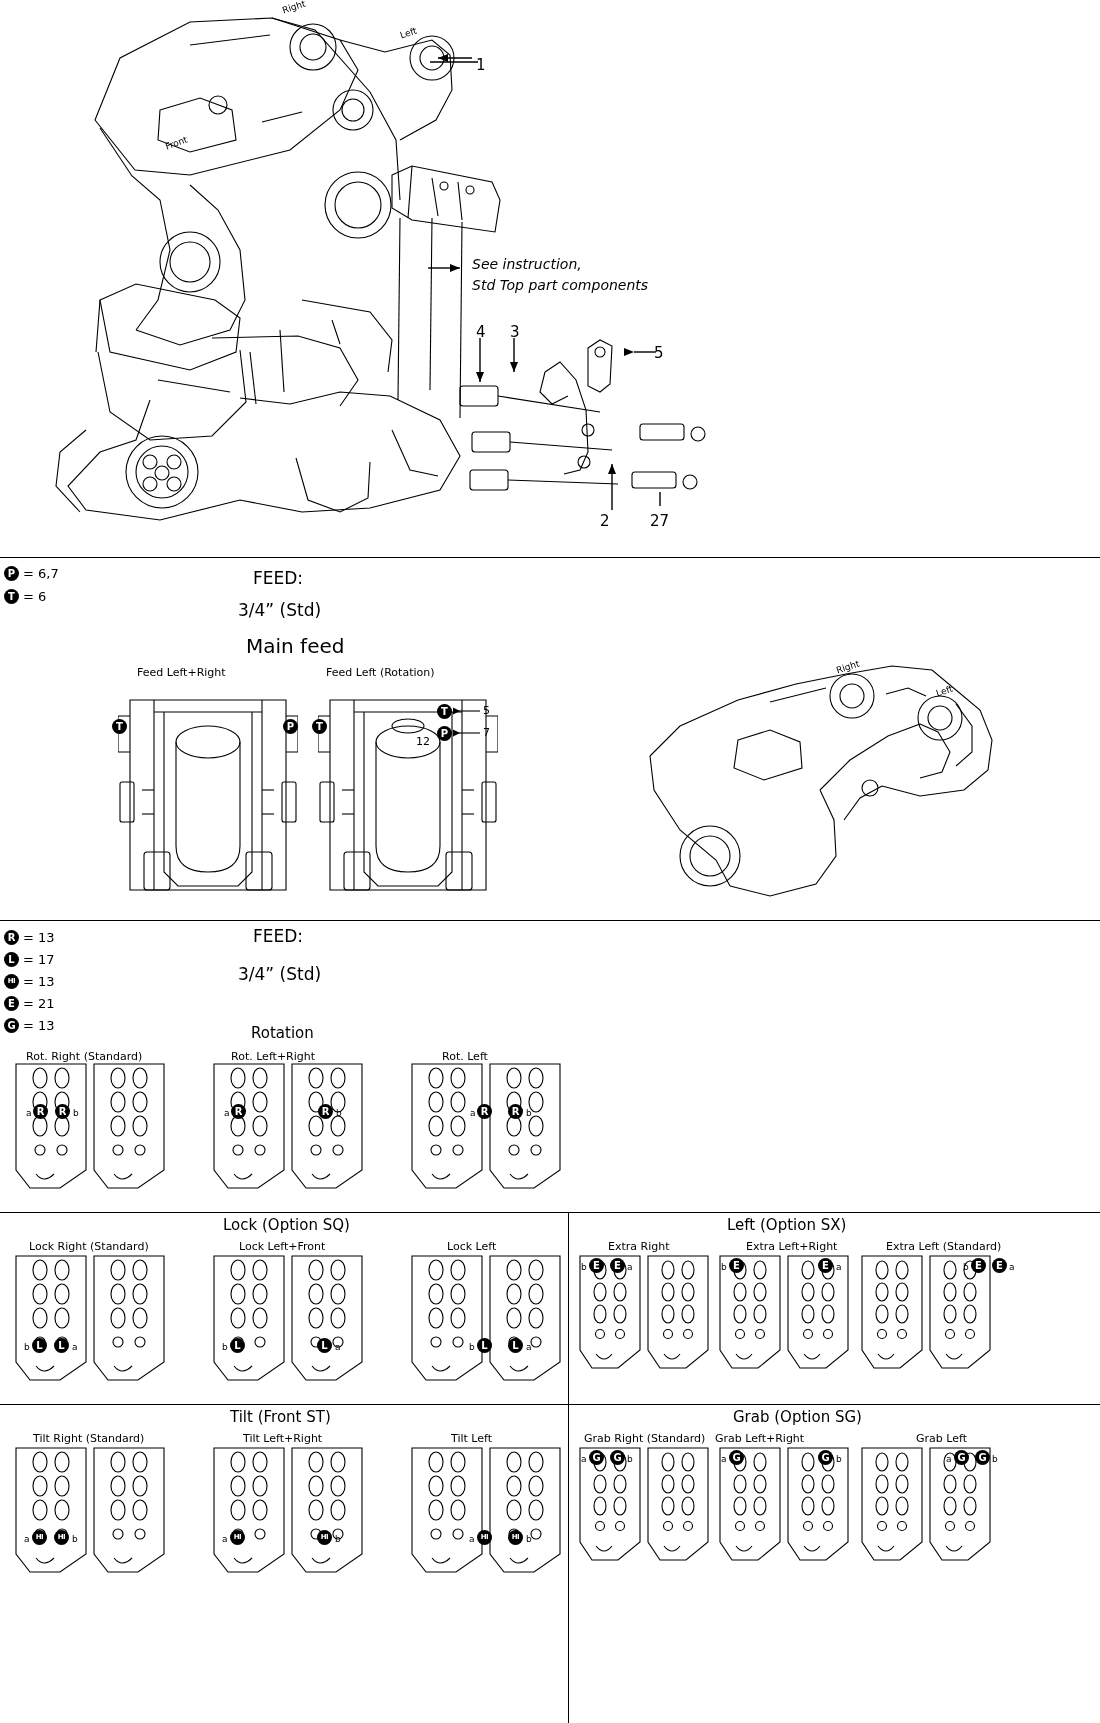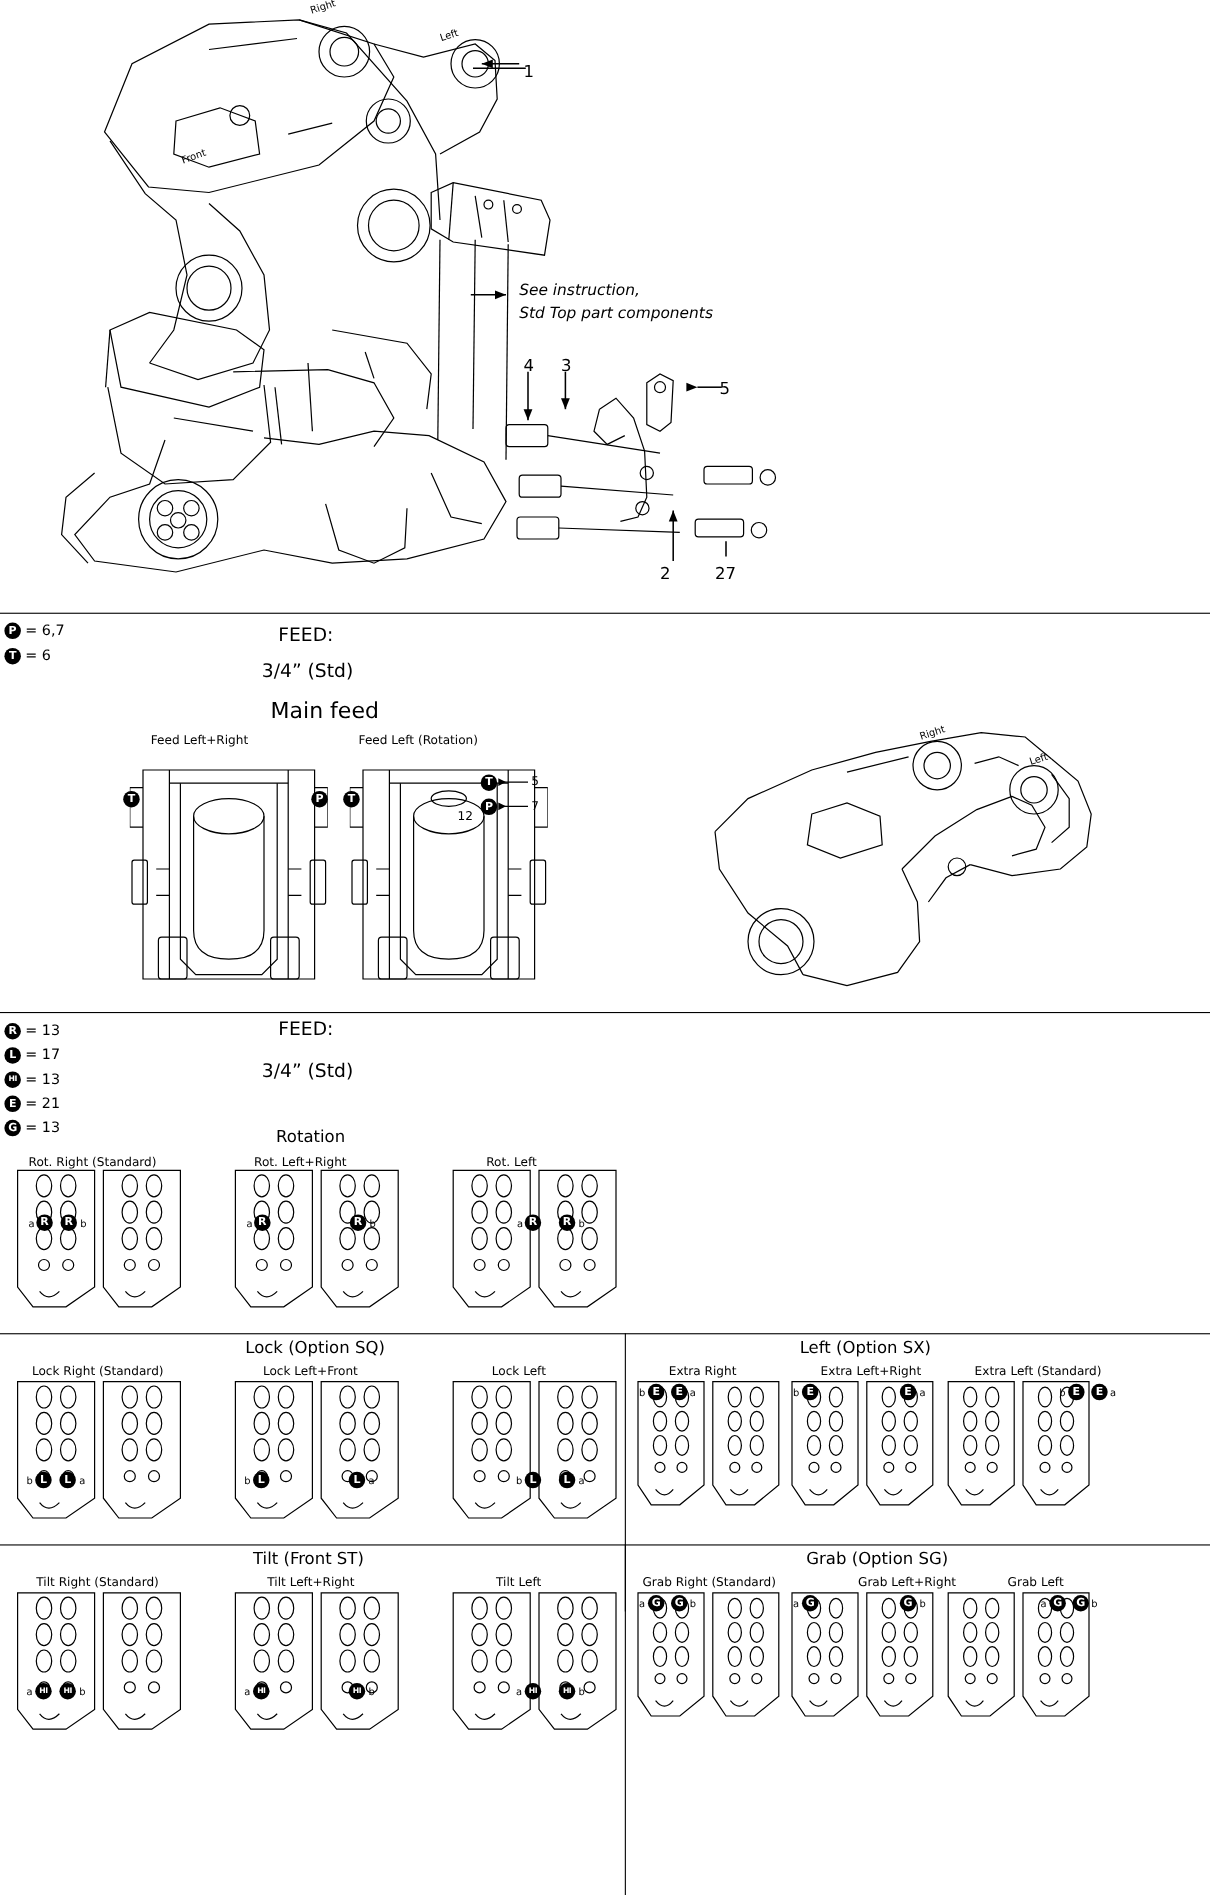--- a/index.html
+++ b/index.html
@@ -724,21 +724,21 @@
         <path d="M18 100 Q26 110 34 100"></path>
         <path d="M86 100 Q94 110 102 100"></path>
       </g>
     </svg>
   </div>
   <div class="lbl xs" style="left:581px;top:1454px;">a</div>
   <span class="badge" style="position:absolute;left:589px;top:1450px;">G</span>
   <span class="badge" style="position:absolute;left:610px;top:1450px;">G</span>
   <div class="lbl xs" style="left:627px;top:1454px;">b</div>
 
-  <div class="blk-title" style="left:780px;top:1432px;">Grab Left+Right</div>
+  <div class="blk-title" style="left:715px;top:1432px;">Grab Left+Right</div>
   <div class="art" style="left:718px;top:1446px;">
     <svg width="132" height="116" viewBox="0 0 132 116">
       <g class="ln">
         <path d="M2 2 L62 2 L62 96 L40 114 L14 114 L2 96 Z"></path>
         <path d="M70 2 L130 2 L130 96 L108 114 L82 114 L70 96 Z"></path>
         <ellipse cx="22" cy="16" rx="6" ry="9"></ellipse>
           <ellipse cx="42" cy="16" rx="6" ry="9"></ellipse>
         <ellipse cx="22" cy="38" rx="6" ry="9"></ellipse>
           <ellipse cx="42" cy="38" rx="6" ry="9"></ellipse>
         <ellipse cx="22" cy="60" rx="6" ry="9"></ellipse>

